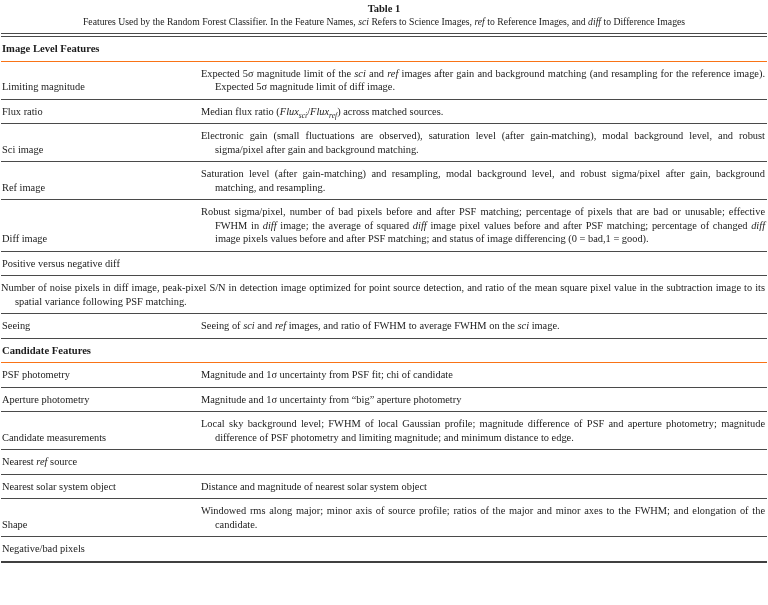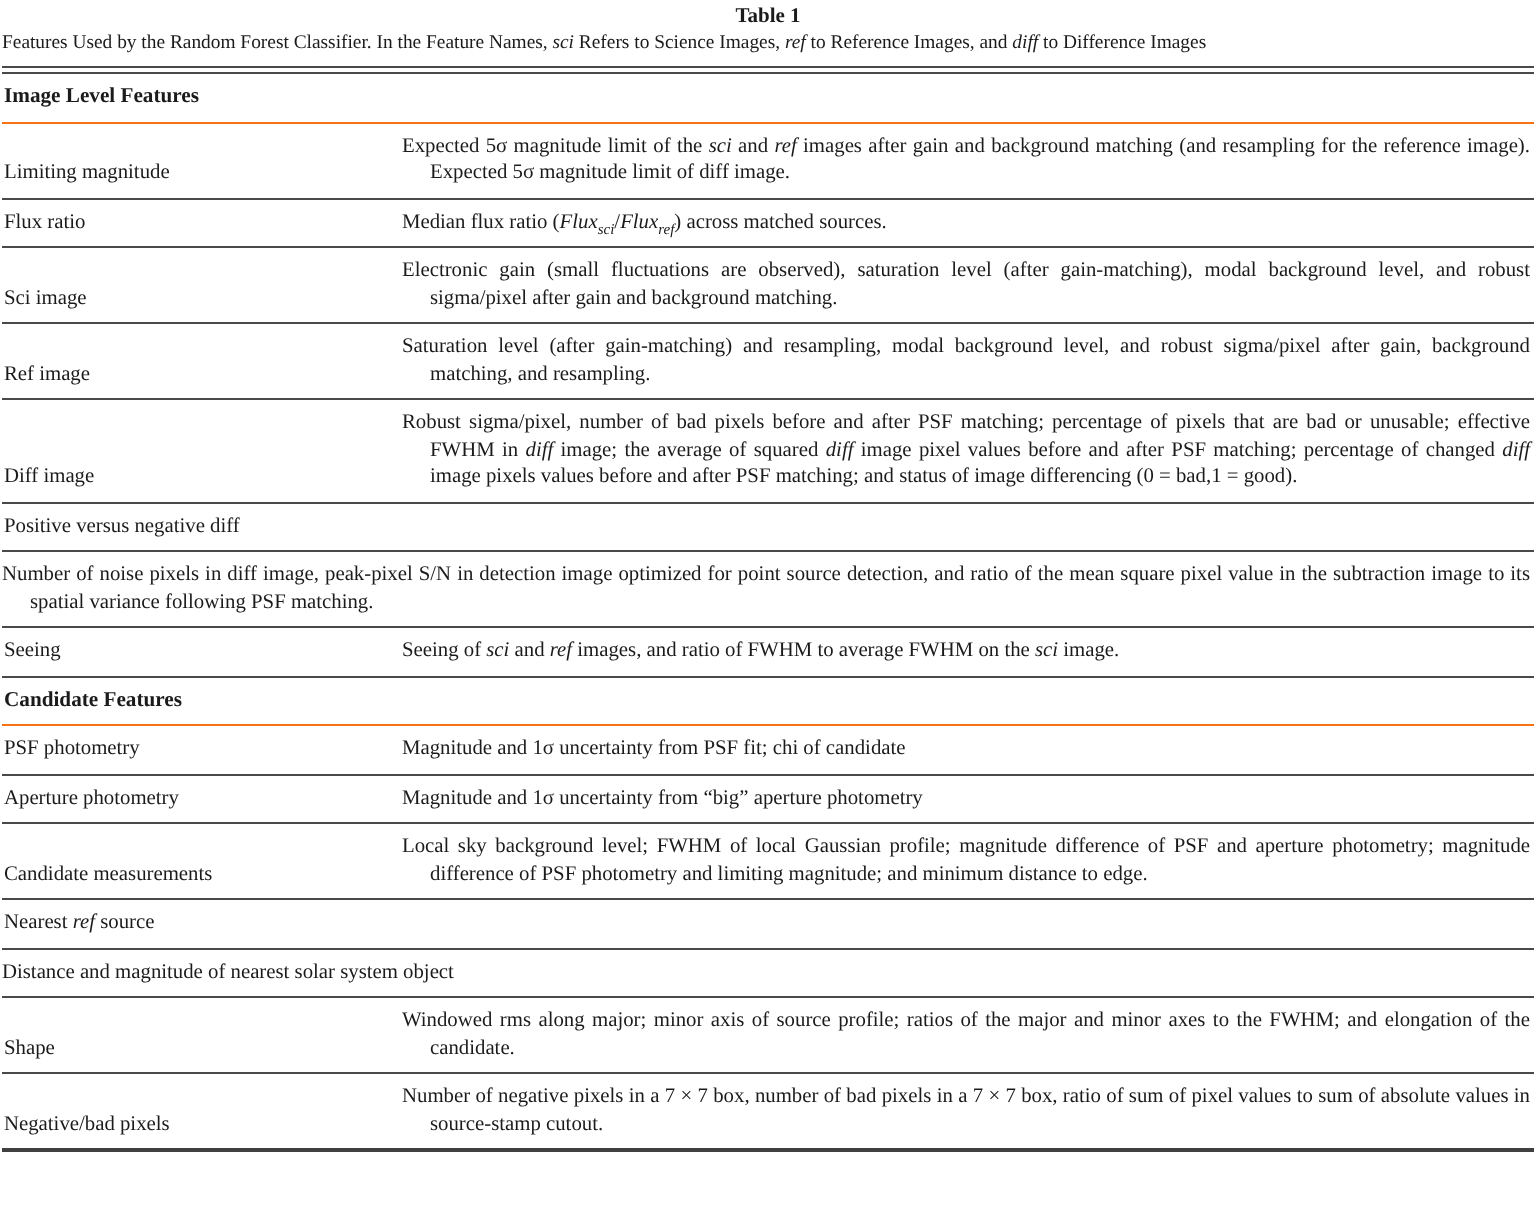--- a/index.html
+++ b/index.html
@@ -18,21 +18,21 @@
     width: 768px; height: 425px;
     padding: 3px 1px 0 1px;
   }
   .table-label {
     text-align: center;
     font-weight: bold;
     font-size: 10.5px;
     line-height: 12px;
   }
   .table-caption {
-    text-align: left;
+    text-align: center;
     font-size: 9.7px;
     line-height: 12px;
     margin-top: 1px;
     white-space: nowrap;
   }
   .double-rule {
     height: 2px;
     border-top: 1px solid #4a4a4a;
     border-bottom: 1px solid #4a4a4a;
     margin-top: 5px;
@@ -129,26 +129,26 @@
     <div class="desc-cell">Magnitude and 1σ uncertainty from “big” aperture photometry</div>
   </div>
       <div class="t-row">
     <div class="feature-cell">Candidate measurements</div>
     <div class="desc-cell">Local sky background level; FWHM of local Gaussian profile; magnitude difference of PSF and aperture photometry; magnitude difference of PSF photometry and limiting magnitude; and minimum distance to edge.</div>
   </div>
       <div class="t-row">
     <div class="feature-cell">Nearest <i>ref</i> source</div>
   </div>
       <div class="t-row">
+    <div class="feature-cell">Nearest solar system object</div>
     <div class="desc-cell">Distance and magnitude of nearest solar system object</div>
   </div>
       <div class="t-row">
     <div class="feature-cell">Shape</div>
     <div class="desc-cell">Windowed rms along major; minor axis of source profile; ratios of the major and minor axes to the FWHM; and elongation of the candidate.</div>
   </div>
       <div class="t-row last">
     <div class="feature-cell">Negative/bad pixels</div>
-    <div class="desc-cell">Number of negative pixels in a 7 × 7 box, number of bad pixels in a 7 × 7 box, ratio of sum of pixel values to sum of absolute values in source-stamp cutout.</div>
   </div>
     </div>
 
   <div class="bottom-rule"></div>
 </div>
 
 </body></html>

